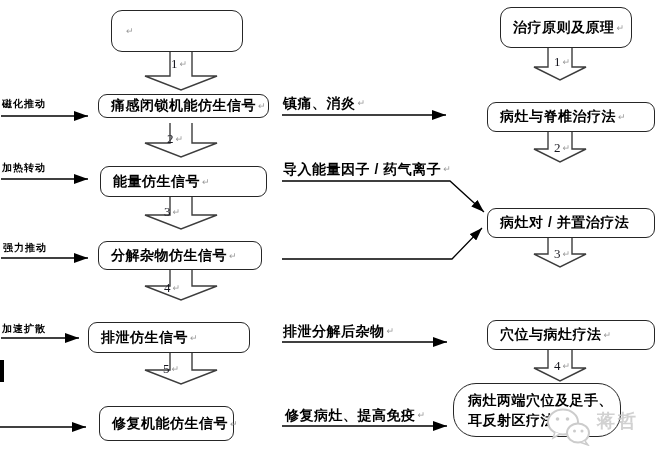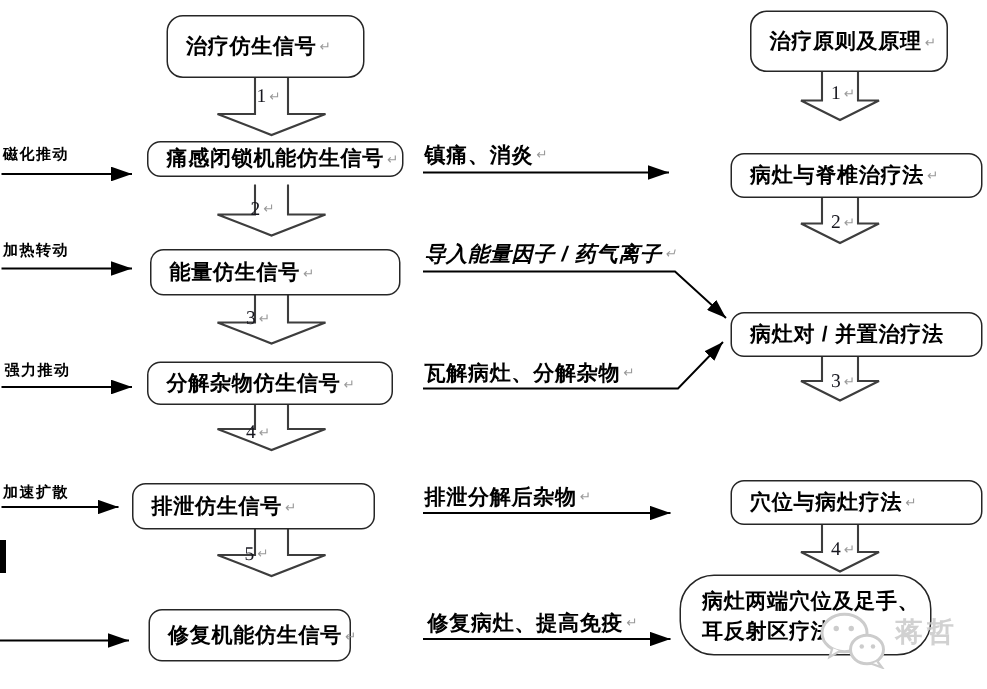--- a/index.html
+++ b/index.html
@@ -70,21 +70,20 @@
 
     <path d="M548,47 L548,67 L534,67 L560,80 L586,67 L572,67 L572,47" fill="#fff" stroke="#3d3d3d" stroke-width="1.4"></path>
     <path d="M548,131 L548,149 L534,149 L560,162 L586,149 L572,149 L572,131" fill="#fff" stroke="#3d3d3d" stroke-width="1.4"></path>
     <path d="M548,236 L548,254 L534,254 L560,267 L586,254 L572,254 L572,236" fill="#fff" stroke="#3d3d3d" stroke-width="1.4"></path>
     <path d="M548,349 L548,368 L534,368 L560,381 L586,368 L572,368 L572,349" fill="#fff" stroke="#3d3d3d" stroke-width="1.4"></path>
   </svg>
 
   <div class="clipped-bar"></div>
 
   <div class="box" style="left:111px;top:10px;width:132px;height:42px;border-radius:11px;">
-    <span>治疗仿生信号</span>
       <span class="ret">↵</span>
   </div>
   <div class="box" style="left:98px;top:94px;width:171px;height:24px;font-family:Liberation Serif, serif;">
     <span>痛感闭锁机能仿生信号</span>
       <span class="ret">↵</span>
   </div>
   <div class="box" style="left:100px;top:166px;width:167px;height:31px;">
     <span>能量仿生信号</span>
       <span class="ret">↵</span>
   </div>
@@ -121,22 +120,21 @@
     <span class="line">病灶两端穴位及足手、</span>
     <span class="line"><span>耳反射区疗法</span><span class="ret">↵</span></span>
   </div>
 
   <div class="slabel" style="left:2px;top:96px;">磁化推动</div>
   <div class="slabel" style="left:2px;top:160px;">加热转动</div>
   <div class="slabel" style="left:3px;top:240px;">强力推动</div>
   <div class="slabel" style="left:2px;top:321px;">加速扩散</div>
 
   <div class="mlabel" style="left:283px;top:95px;"><span>镇痛、消炎</span><span class="ret">↵</span></div>
-  <div class="mlabel" style="left:283px;top:161px;font-style:italic;"><span>导入能量因子 / 药气离子</span><span class="ret">↵</span></div>
-  <div class="mlabel" style="left:283px;top:240px;"><span>瓦解病灶、分解杂物</span><span class="ret">↵</span></div>
+  <div class="mlabel" style="left:283px;top:161px;"><span>导入能量因子 / 药气离子</span><span class="ret">↵</span></div>
   <div class="mlabel" style="left:283px;top:323px;"><span>排泄分解后杂物</span><span class="ret">↵</span></div>
   <div class="mlabel" style="left:285px;top:407px;"><span>修复病灶、提高免疫</span><span class="ret">↵</span></div>
 
   <div class="num" style="left:171px;top:57px;"><span>1</span><span class="ret">↵</span></div>
   <div class="num" style="left:167px;top:132px;"><span>2</span><span class="ret">↵</span></div>
   <div class="num" style="left:164px;top:205px;"><span>3</span><span class="ret">↵</span></div>
   <div class="num" style="left:164px;top:281px;"><span>4</span><span class="ret">↵</span></div>
   <div class="num" style="left:163px;top:362px;"><span>5</span><span class="ret">↵</span></div>
 
   <div class="num" style="left:554px;top:55px;"><span>1</span><span class="ret">↵</span></div>

